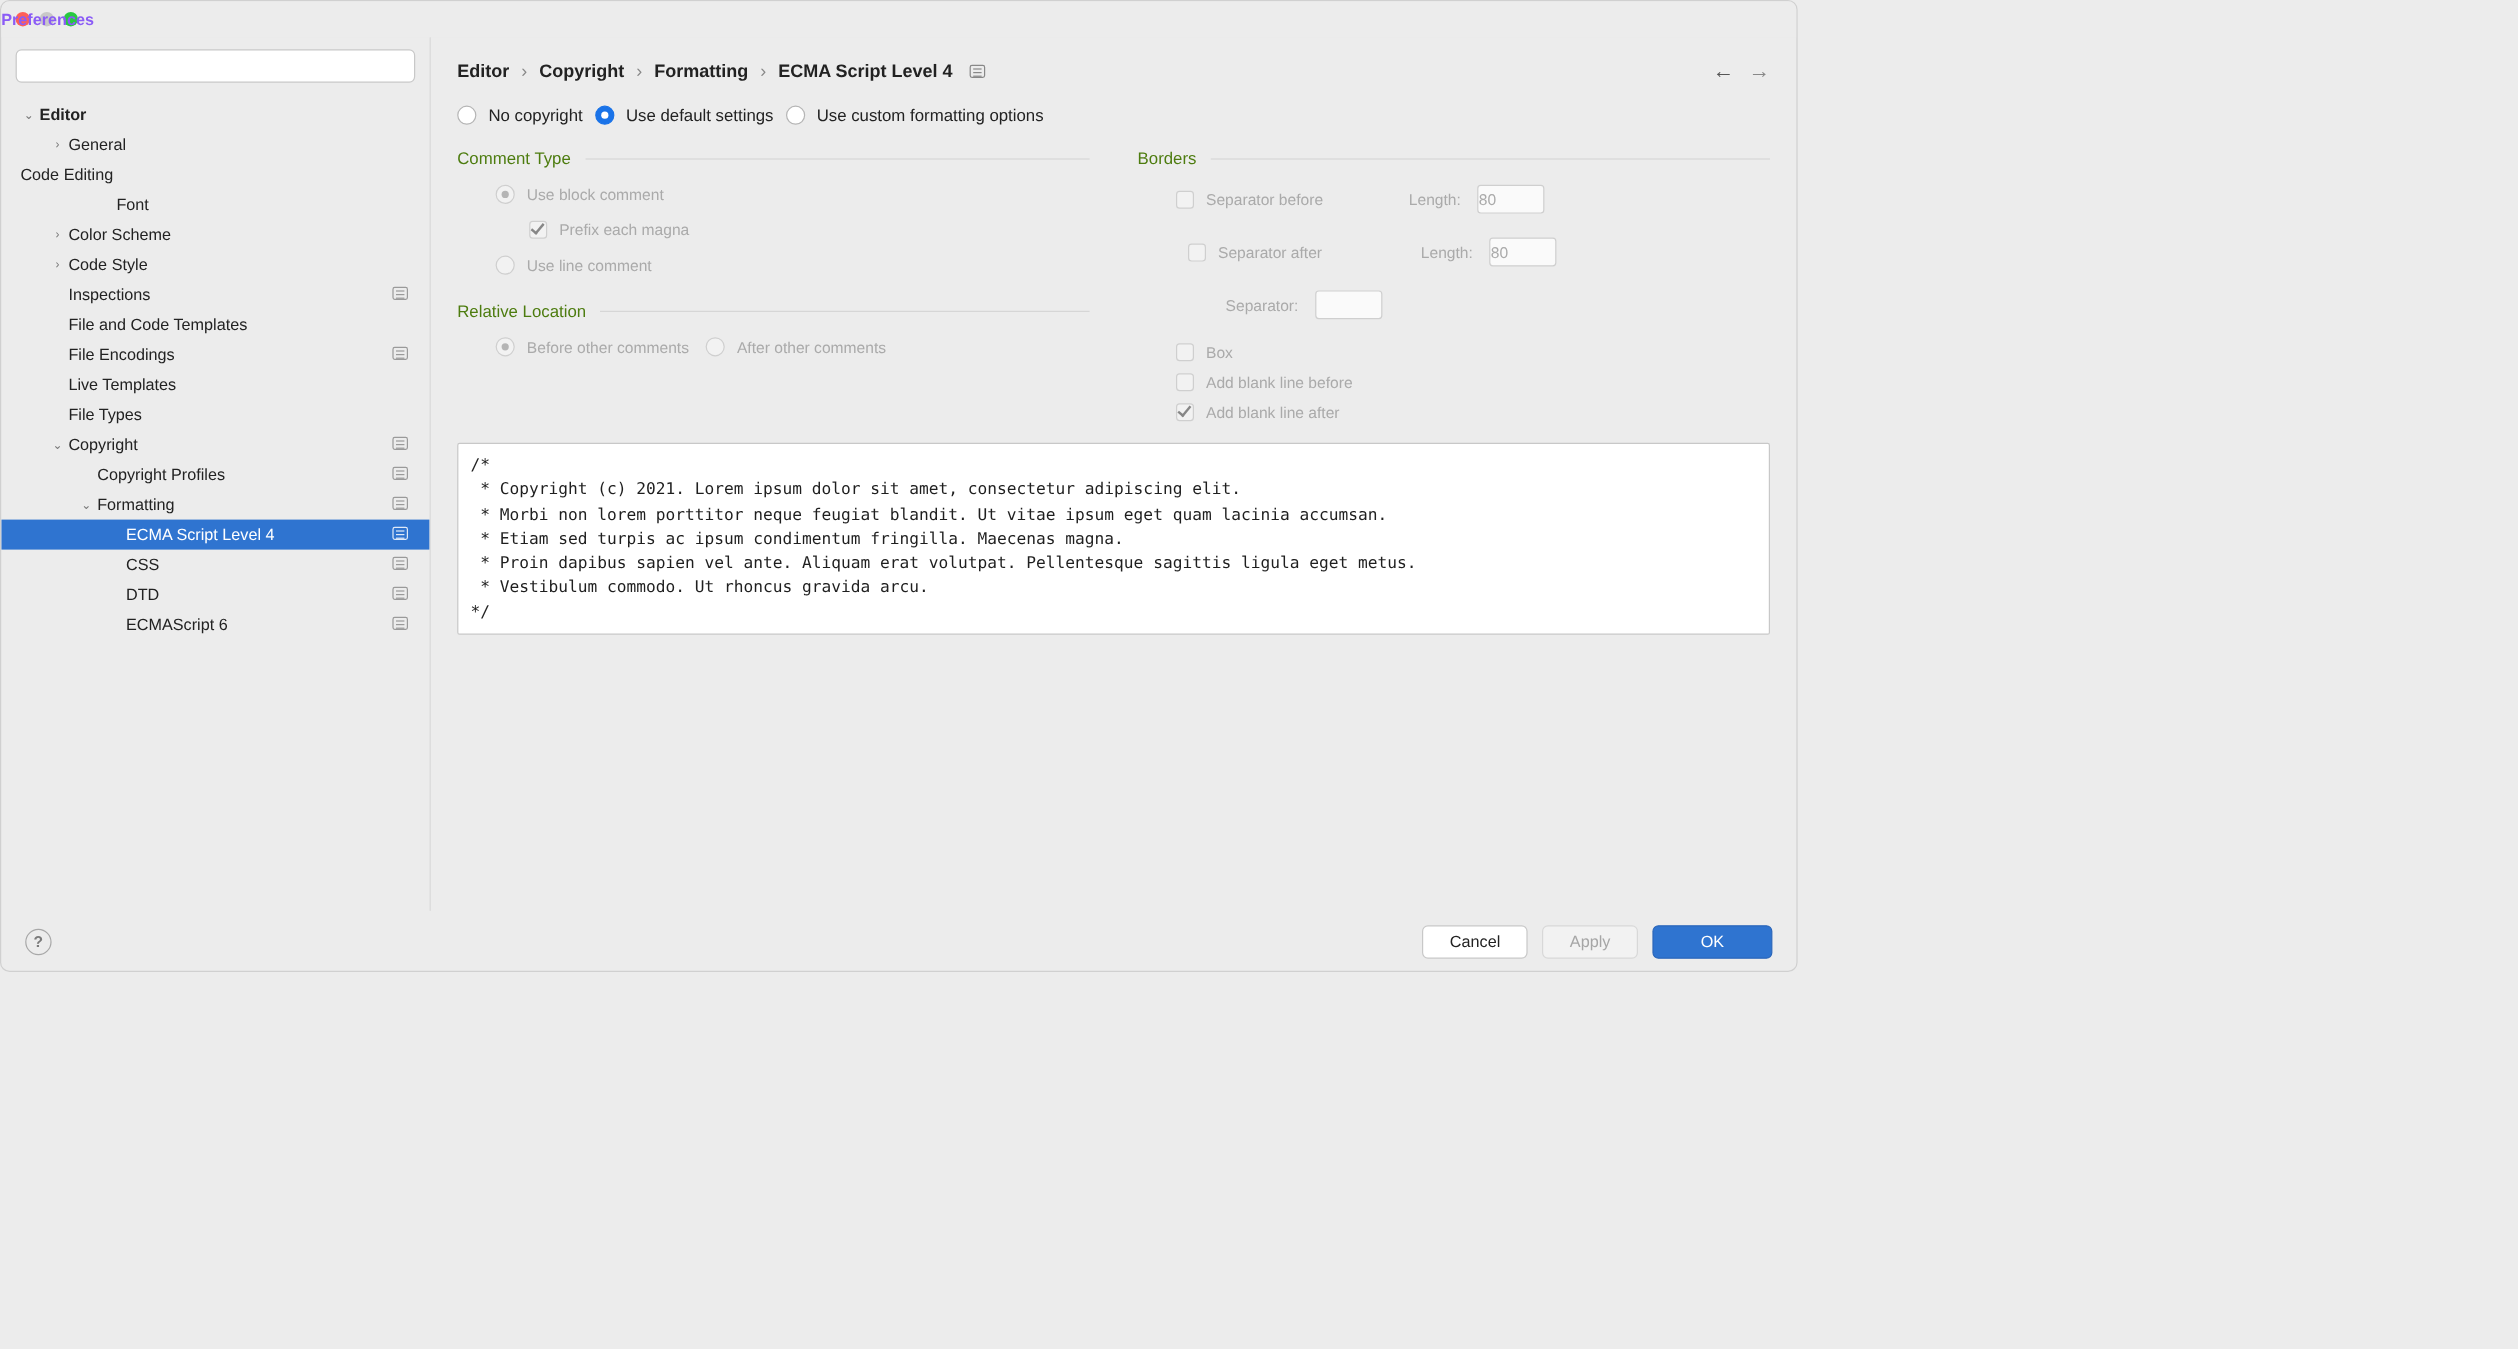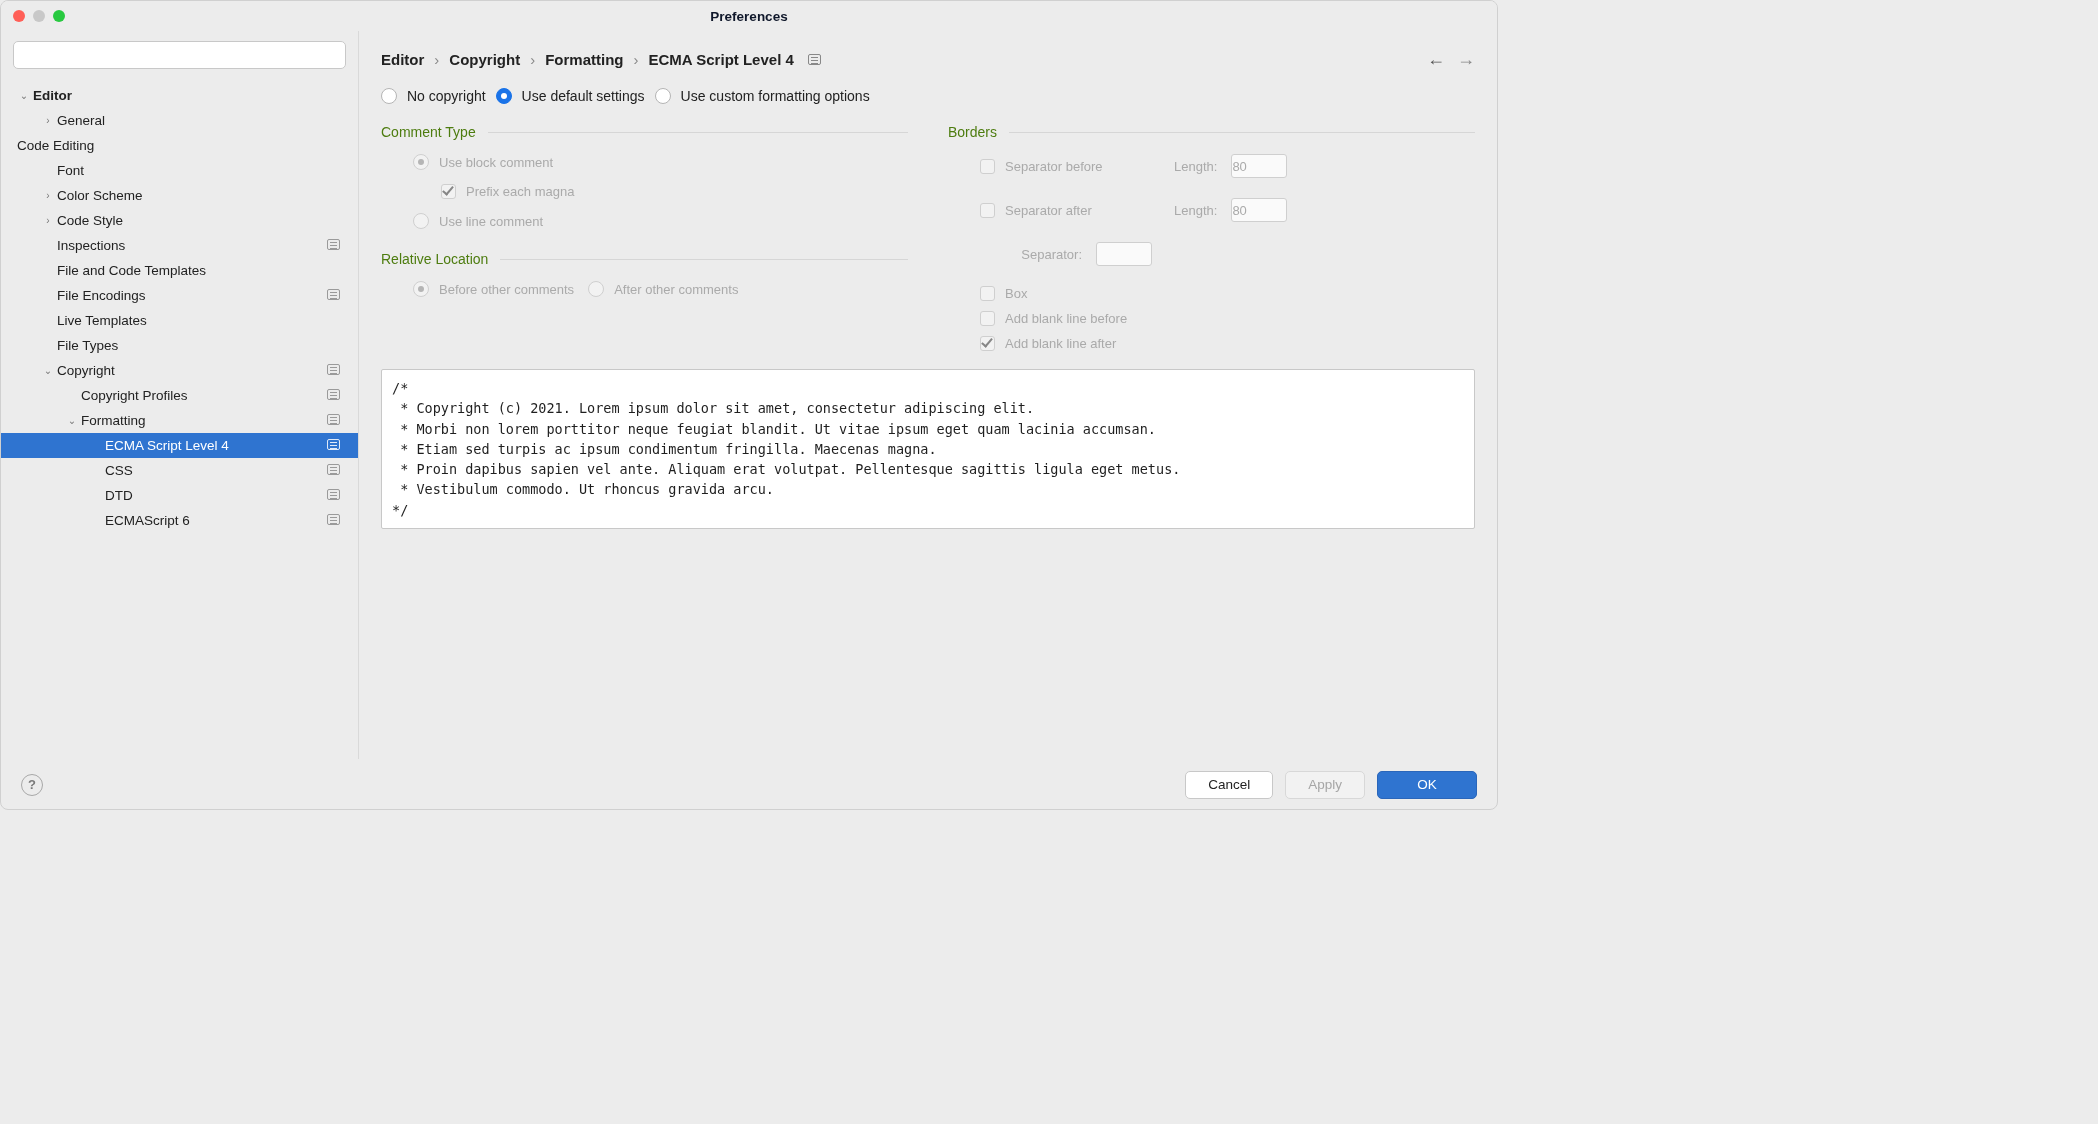--- a/index.html
+++ b/index.html
@@ -19,21 +19,21 @@
   display: flex;
   align-items: center;
   position: relative;
   background: #ececec;
 }
 .traffic-lights { display: flex; gap: 8px; padding-left: 12px; }
 .tl { width: 12px; height: 12px; border-radius: 50%; }
 .tl.red { background: #ff5f57; }
 .tl.yellow { background: #c8c8c8; }
 .tl.green { background: #28c940; }
-.title { position: absolute; left: 0; right: 0; text-align: center; font-weight: 700; font-size: 13.5px; color: #0f172a; }
+.title { position: absolute; left: 0; right: 0; font-weight: 700; font-size: 13.5px; color: #8b5cf6; }
 
 .body { display: flex; height: calc(100% - 30px - 50px); }
 .sidebar { width: 358px; display: flex; flex-direction: column; border-right: 1px solid #d9d9d9; }
 .search-wrap { padding: 10px 12px; }
 .search { width: 100%; height: 28px; border: 1px solid #c8c8c8; border-radius: 5px; padding: 0 8px 0 26px; background: #fff; font-size: 13px; position: relative; }
 .search-box { position: relative; }
 .search-icon { position: absolute; left: 8px; top: 7px; width: 14px; height: 14px; }
 .tree { flex: 1; overflow: auto; padding-top: 4px; }
 .tree-row { display: flex; align-items: center; height: 25px; font-size: 13.5px; cursor: default; position: relative; }
 .tree-row .arrow { width: 14px; text-align: center; color: #7a7a7a; font-size: 10px; }
@@ -115,21 +115,21 @@
           <span class="label">Editor</span>
         </div>
         <div class="tree-row" style="padding-left: 40px;">
           <span class="arrow">›</span>
           <span class="label">General</span>
         </div>
         <div class="tree-row" style="">
           <span class="arrow"></span>
           <span class="label">Code Editing</span>
         </div>
-        <div class="tree-row" style="padding-left: 40px;">
+        <div class="tree-row" style="padding-left: 40px; margin-left: 40px;">
           <span class="arrow"></span>
           <span class="label">Font</span>
         </div>
         <div class="tree-row" style="padding-left: 40px;">
           <span class="arrow">›</span>
           <span class="label">Color Scheme</span>
         </div>
         <div class="tree-row" style="padding-left: 40px;">
           <span class="arrow">›</span>
           <span class="label">Code Style</span>
@@ -270,21 +270,21 @@
         <div style="padding-left:32px; display:flex; flex-direction:column; gap:10px;">
           <div class="field-row disabled-text">
             <div class="check-row" style="width:180px;">
               <div class="check disabled"></div>
               <span>Separator before</span>
             </div>
             <span>Length:</span>
             <input class="num-input" disabled="" value="80" style="">
           </div>
           <div class="field-row disabled-text">
-            <div class="check-row" style="width:180px;">
+            <div class="check-row" style="width:180px;margin-left:10px;">
               <div class="check disabled"></div>
               <span>Separator after</span>
             </div>
             <span>Length:</span>
             <input class="num-input" disabled="" value="80" style="">
           </div>
           <div class="field-row disabled-text">
             <span style="width:94px; text-align:right; margin-left:8px;">Separator:</span>
             <input class="text-input" disabled="" value="" style="">
           </div>

